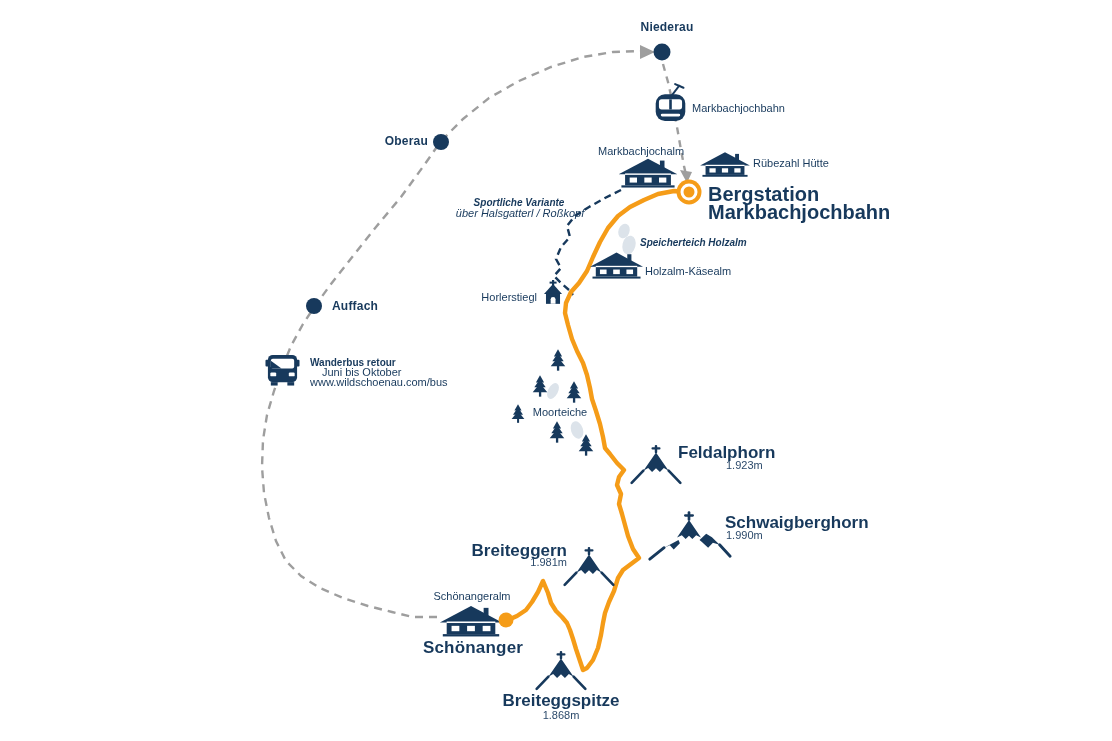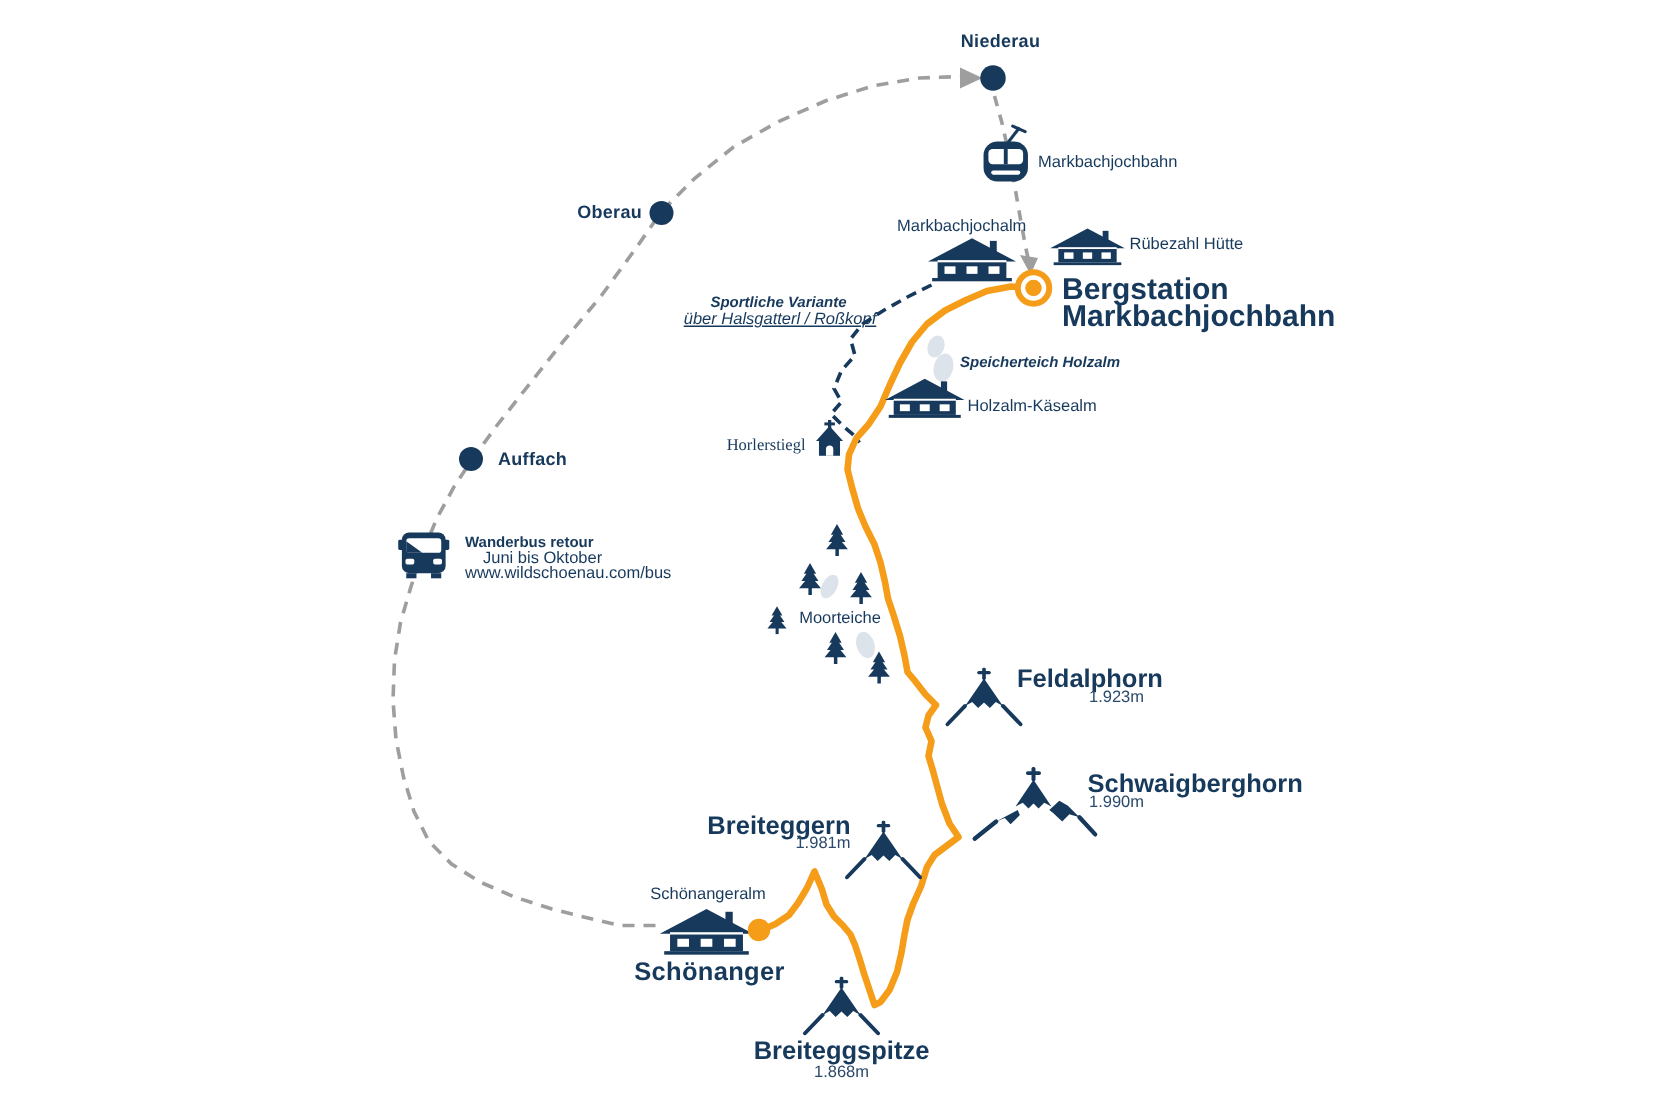--- a/index.html
+++ b/index.html
@@ -149,24 +149,24 @@
   <div class="abs lbl cy" style="left:692px;top:108px;">Markbachjochbahn</div>
   <div class="abs station cy" style="left:708px;top:194px;">Bergstation</div>
   <div class="abs station cy" style="left:708px;top:212px;">Markbachjochbahn</div>
 
   <div class="abs lbl cy" style="left:598px;top:151px;">Markbachjochalm</div>
   <div class="abs lbl cy" style="left:753px;top:163px;">Rübezahl Hütte</div>
   <div class="abs lbl cy" style="left:645px;top:271px;">Holzalm-Käsealm</div>
   <div class="abs lbl cv" style="left:472px;top:596px;">Schönangeralm</div>
 
   <div class="abs lbl-b it cv" style="left:519px;top:202px;">Sportliche Variante</div>
-  <div class="abs lbl it cv" style="left:520px;top:213px;text-decoration:underline;">über Halsgatterl / Roßkopf</div>
+  <div class="abs lbl it cv" style="left:520px;top:213px;">über Halsgatterl / Roßkopf</div>
 
   <div class="abs lbl-b cy" style="left:640px;top:242px;font-style:italic;">Speicherteich Holzalm</div>
-  <div class="abs lbl cy" style="right:575px;top:297px;font-family:Liberation Serif, serif;">Horlerstiegl</div>
+  <div class="abs lbl cy" style="right:575px;top:297px;">Horlerstiegl</div>
   <div class="abs lbl cv" style="left:560px;top:412px;">Moorteiche</div>
   <div class="abs town cv" style="left:473px;top:648px;font-size:17px;">Schönanger</div>
 
   <div class="abs peak-n cy" style="left:678px;top:453px;">Feldalphorn</div>
   <div class="abs peak-e cy" style="left:678px;top:465px;margin-left:48px;">1.923m</div>
 
   <div class="abs peak-n cy" style="left:725px;top:523px;">Schwaigberghorn</div>
   <div class="abs peak-e cy" style="left:726px;top:535px;">1.990m</div>
 
   <div class="abs peak-n cy" style="right:545px;top:551px;padding-left:20px;">Breiteggern</div>

